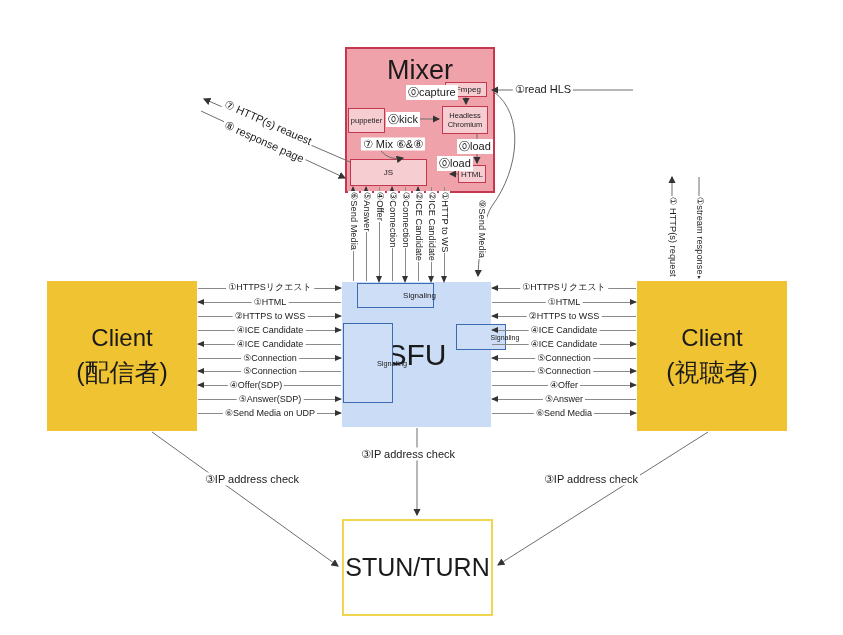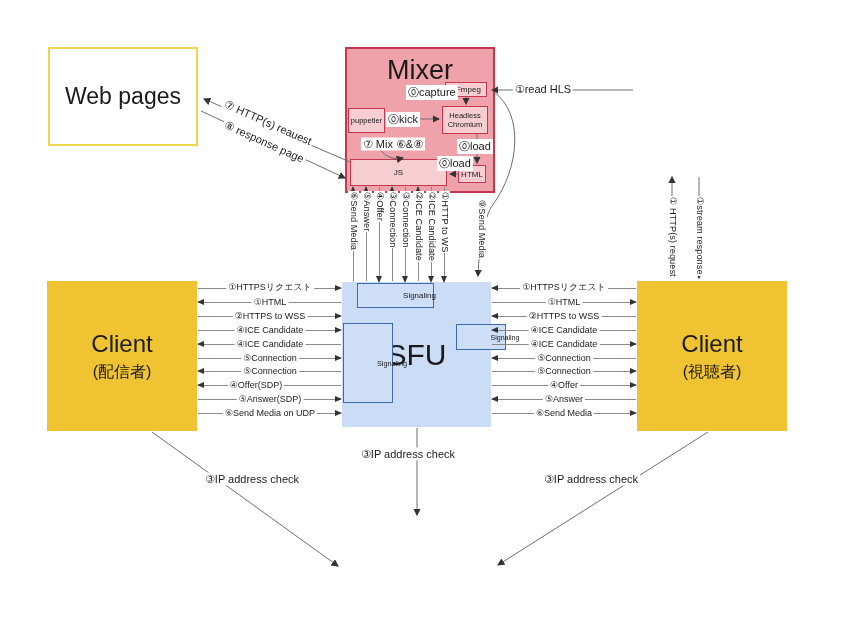--- a/index.html
+++ b/index.html
@@ -16,29 +16,29 @@
   
   .b-web   {left:48px;top:47px;width:150px;height:99px;background:#fff;border:2px solid #f0d54e;font-size:23px;}
   .b-mixer {left:345px;top:47px;width:150px;height:146px;background:#f0a2aa;border:2px solid #c5374f;
             justify-content:flex-start;padding-top:6px;font-size:27px;}
   .b-nginx {left:634px;top:48px;width:151px;height:146px;background:#c9efcb;border:2px solid #bf5b57;
             justify-content:flex-start;padding-top:18px;font-size:23px;}
   .b-cli-l {left:47px;top:281px;width:150px;height:150px;background:#efc331;font-size:24px;}
   .b-sfu   {left:342px;top:282px;width:149px;height:145px;background:#cbdcf6;font-size:30px;}
   .b-cli-r {left:637px;top:281px;width:150px;height:150px;background:#efc331;font-size:24px;}
   .b-stun  {left:342px;top:519px;width:151px;height:97px;background:#fff;border:2px solid #f0d54e;font-size:25px;}
-  .subttl{font-size:16px;margin-top:4px;}
+  .subttl{font-size:25px;margin-top:4px;}
 
   
   .inner{position:absolute;box-sizing:border-box;background:#f6ced2;border:1px solid #c5374f;
          display:flex;align-items:center;justify-content:center;text-align:center;z-index:2;}
   .i-ffmpeg  {left:445px;top:82px;width:42px;height:15px;font-size:8px;}
   .i-pupp    {left:348px;top:108px;width:37px;height:25px;font-size:7.5px;}
   .i-head    {left:442px;top:106px;width:46px;height:28px;font-size:7.5px;line-height:1.2;}
-  .i-js      {left:350px;top:159px;width:97px;height:27px;font-size:8px;}
+  .i-js      {left:350px;top:159px;width:77px;height:27px;font-size:8px;}
   .i-html    {left:458px;top:165px;width:28px;height:18px;font-size:8px;}
 
   
   .sig{position:absolute;box-sizing:border-box;background:#cfdef7;border:1.5px solid #3c6bb0;
        display:flex;align-items:center;justify-content:center;z-index:2;padding-left:48px;}
   .s-top  {left:357px;top:283px;width:77px;height:25px;font-size:8px;}
   .s-left {left:343px;top:323px;width:36px;height:80px;font-size:7.3px;}
   .s-right{left:456px;top:324px;width:35px;height:26px;font-size:7px;}
 
   
@@ -60,36 +60,36 @@
            transform:translate(-50%,-55%);padding:0 2px;}
   .vlabel{position:absolute;background:#fff;font-size:9.3px;line-height:11px;height:11px;
           white-space:nowrap;z-index:3;transform-origin:0 0;transform:rotate(90deg);padding:0 1px;}
 </style>
 </head>
 <body>
 
 <div id="stage">
 
   <div class="layer" id="boxlayer">
-    <div class="box b-web">
-      <span>Web pages</span>
-    </div>
     <div class="box b-mixer">
       <span>Mixer</span>
     </div>
     <div class="box b-cli-l">
       <span>Client</span>
       <span class="subttl">(配信者)</span>
     </div>
     <div class="box b-sfu">
       <span>SFU</span>
     </div>
     <div class="box b-cli-r">
       <span>Client</span>
       <span class="subttl">(視聴者)</span>
+    </div>
+    <div class="box b-stun">
+      <span>STUN/TURN</span>
     </div>
 
     <div class="inner i-ffmpeg">FFmpeg</div>
     <div class="inner i-pupp">puppetier</div>
     <div class="inner i-head">Headless Chromium</div>
     <div class="inner i-js">JS</div>
     <div class="inner i-html">HTML</div>
 
     <div class="sig s-top">Signaling</div>
     <div class="sig s-left">Signaling</div>

